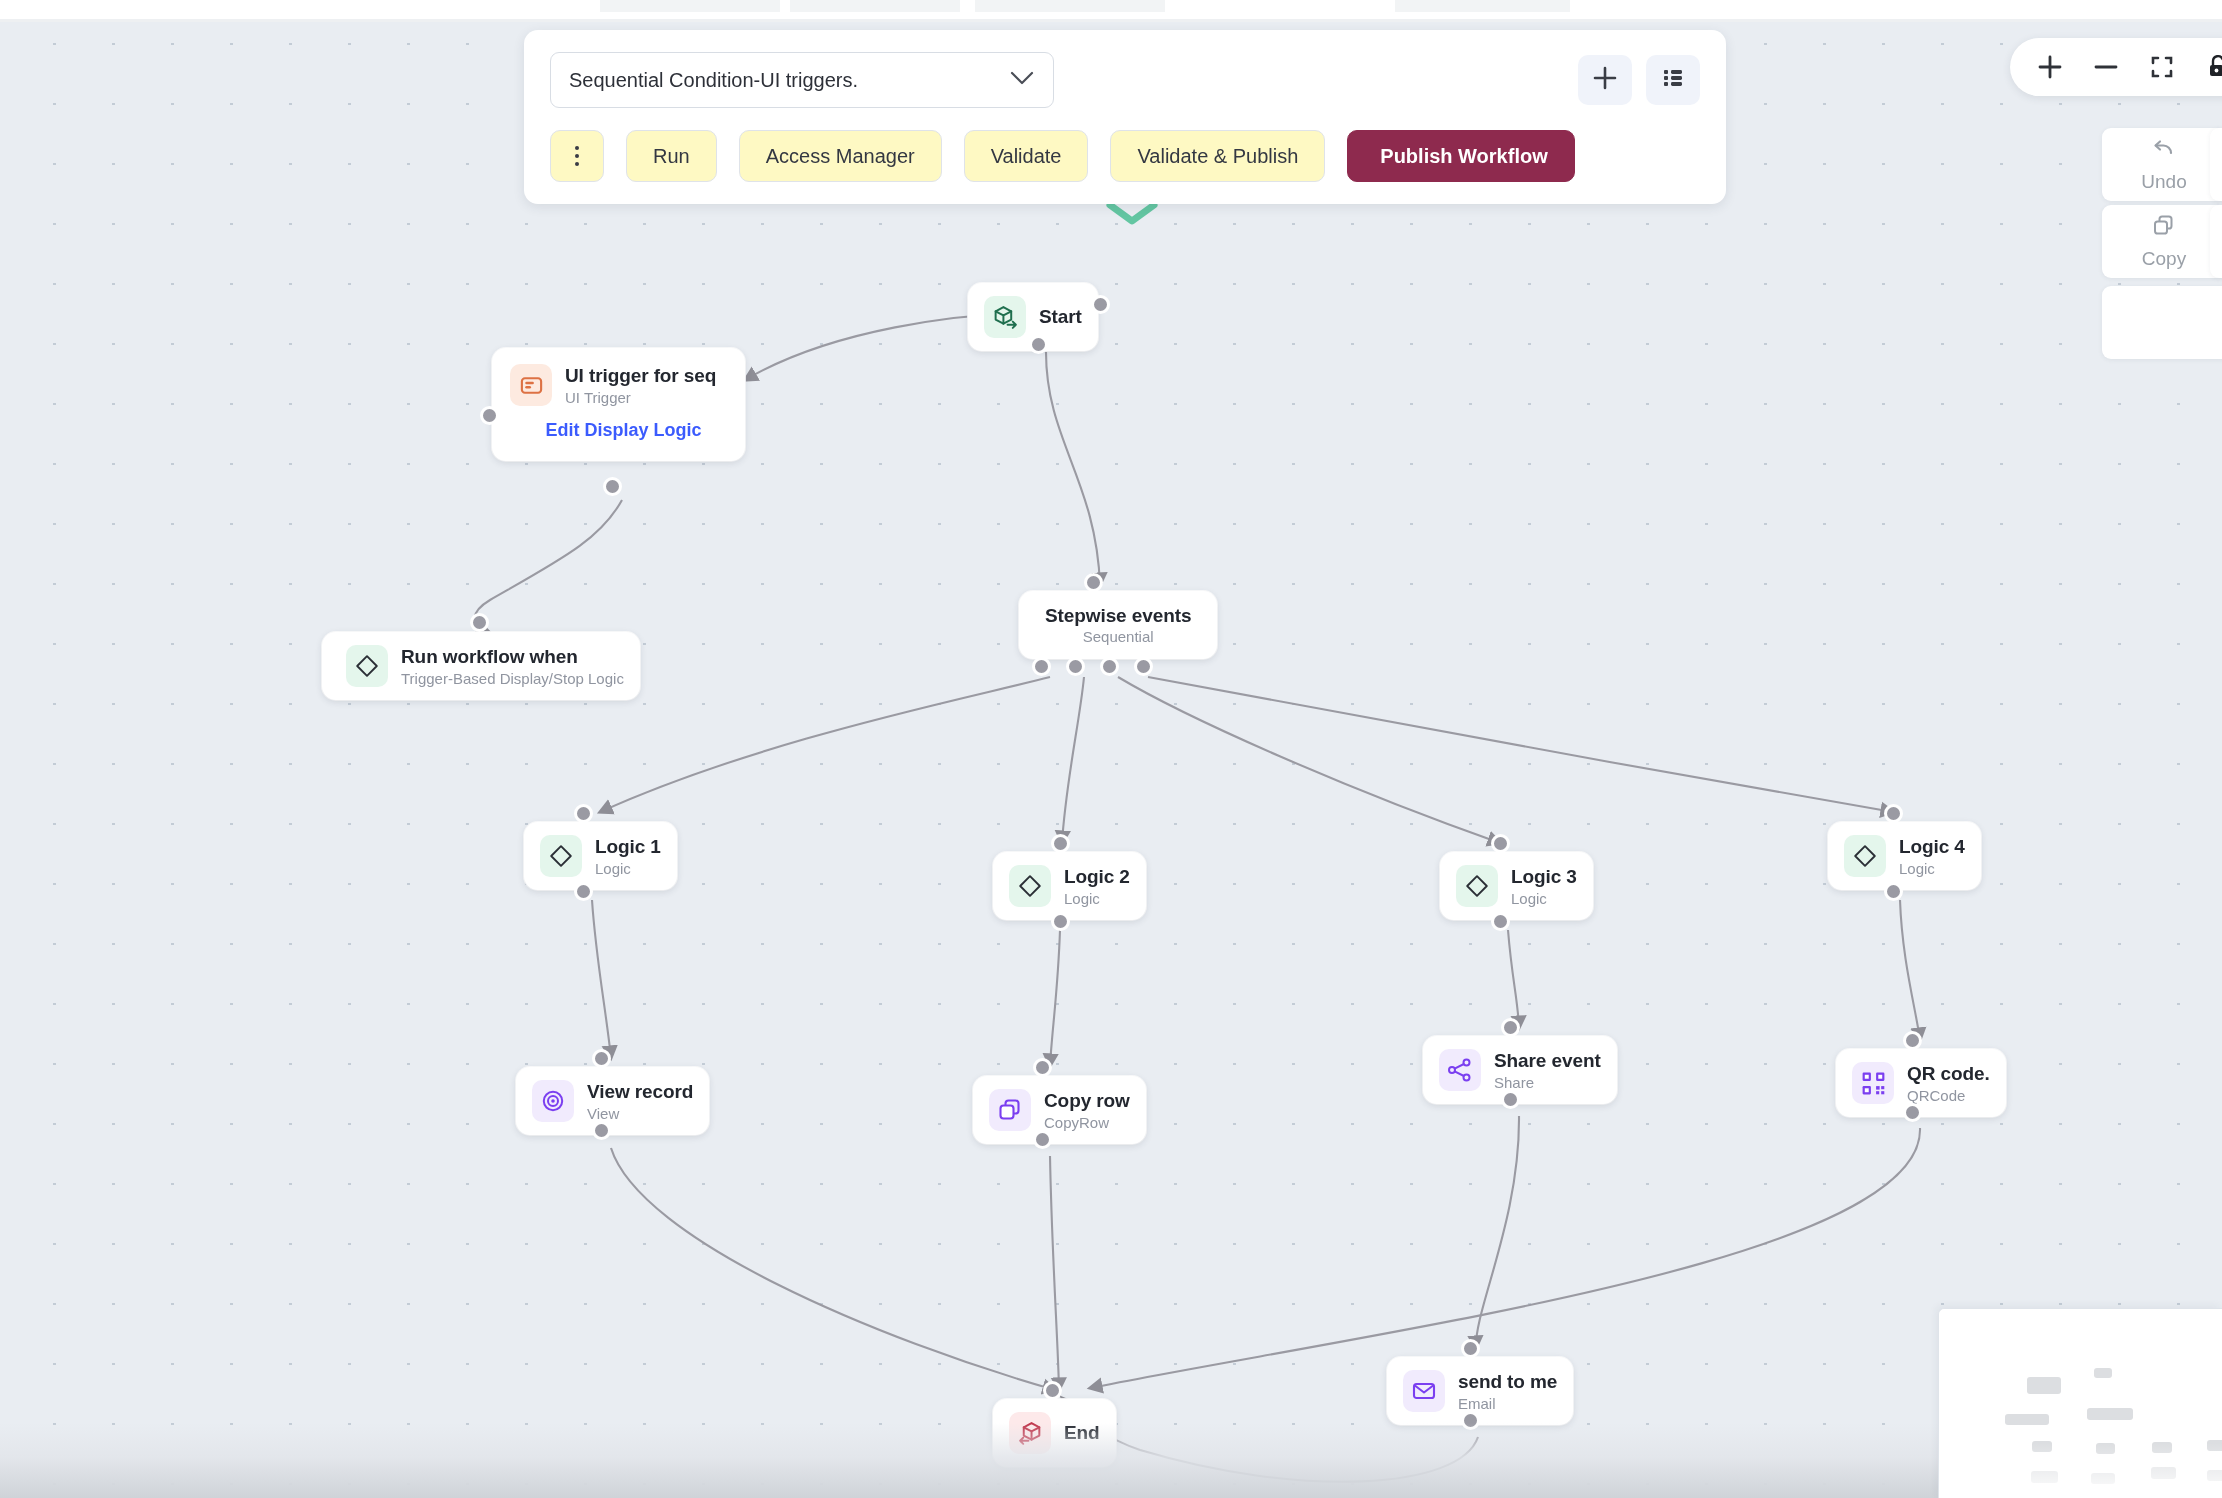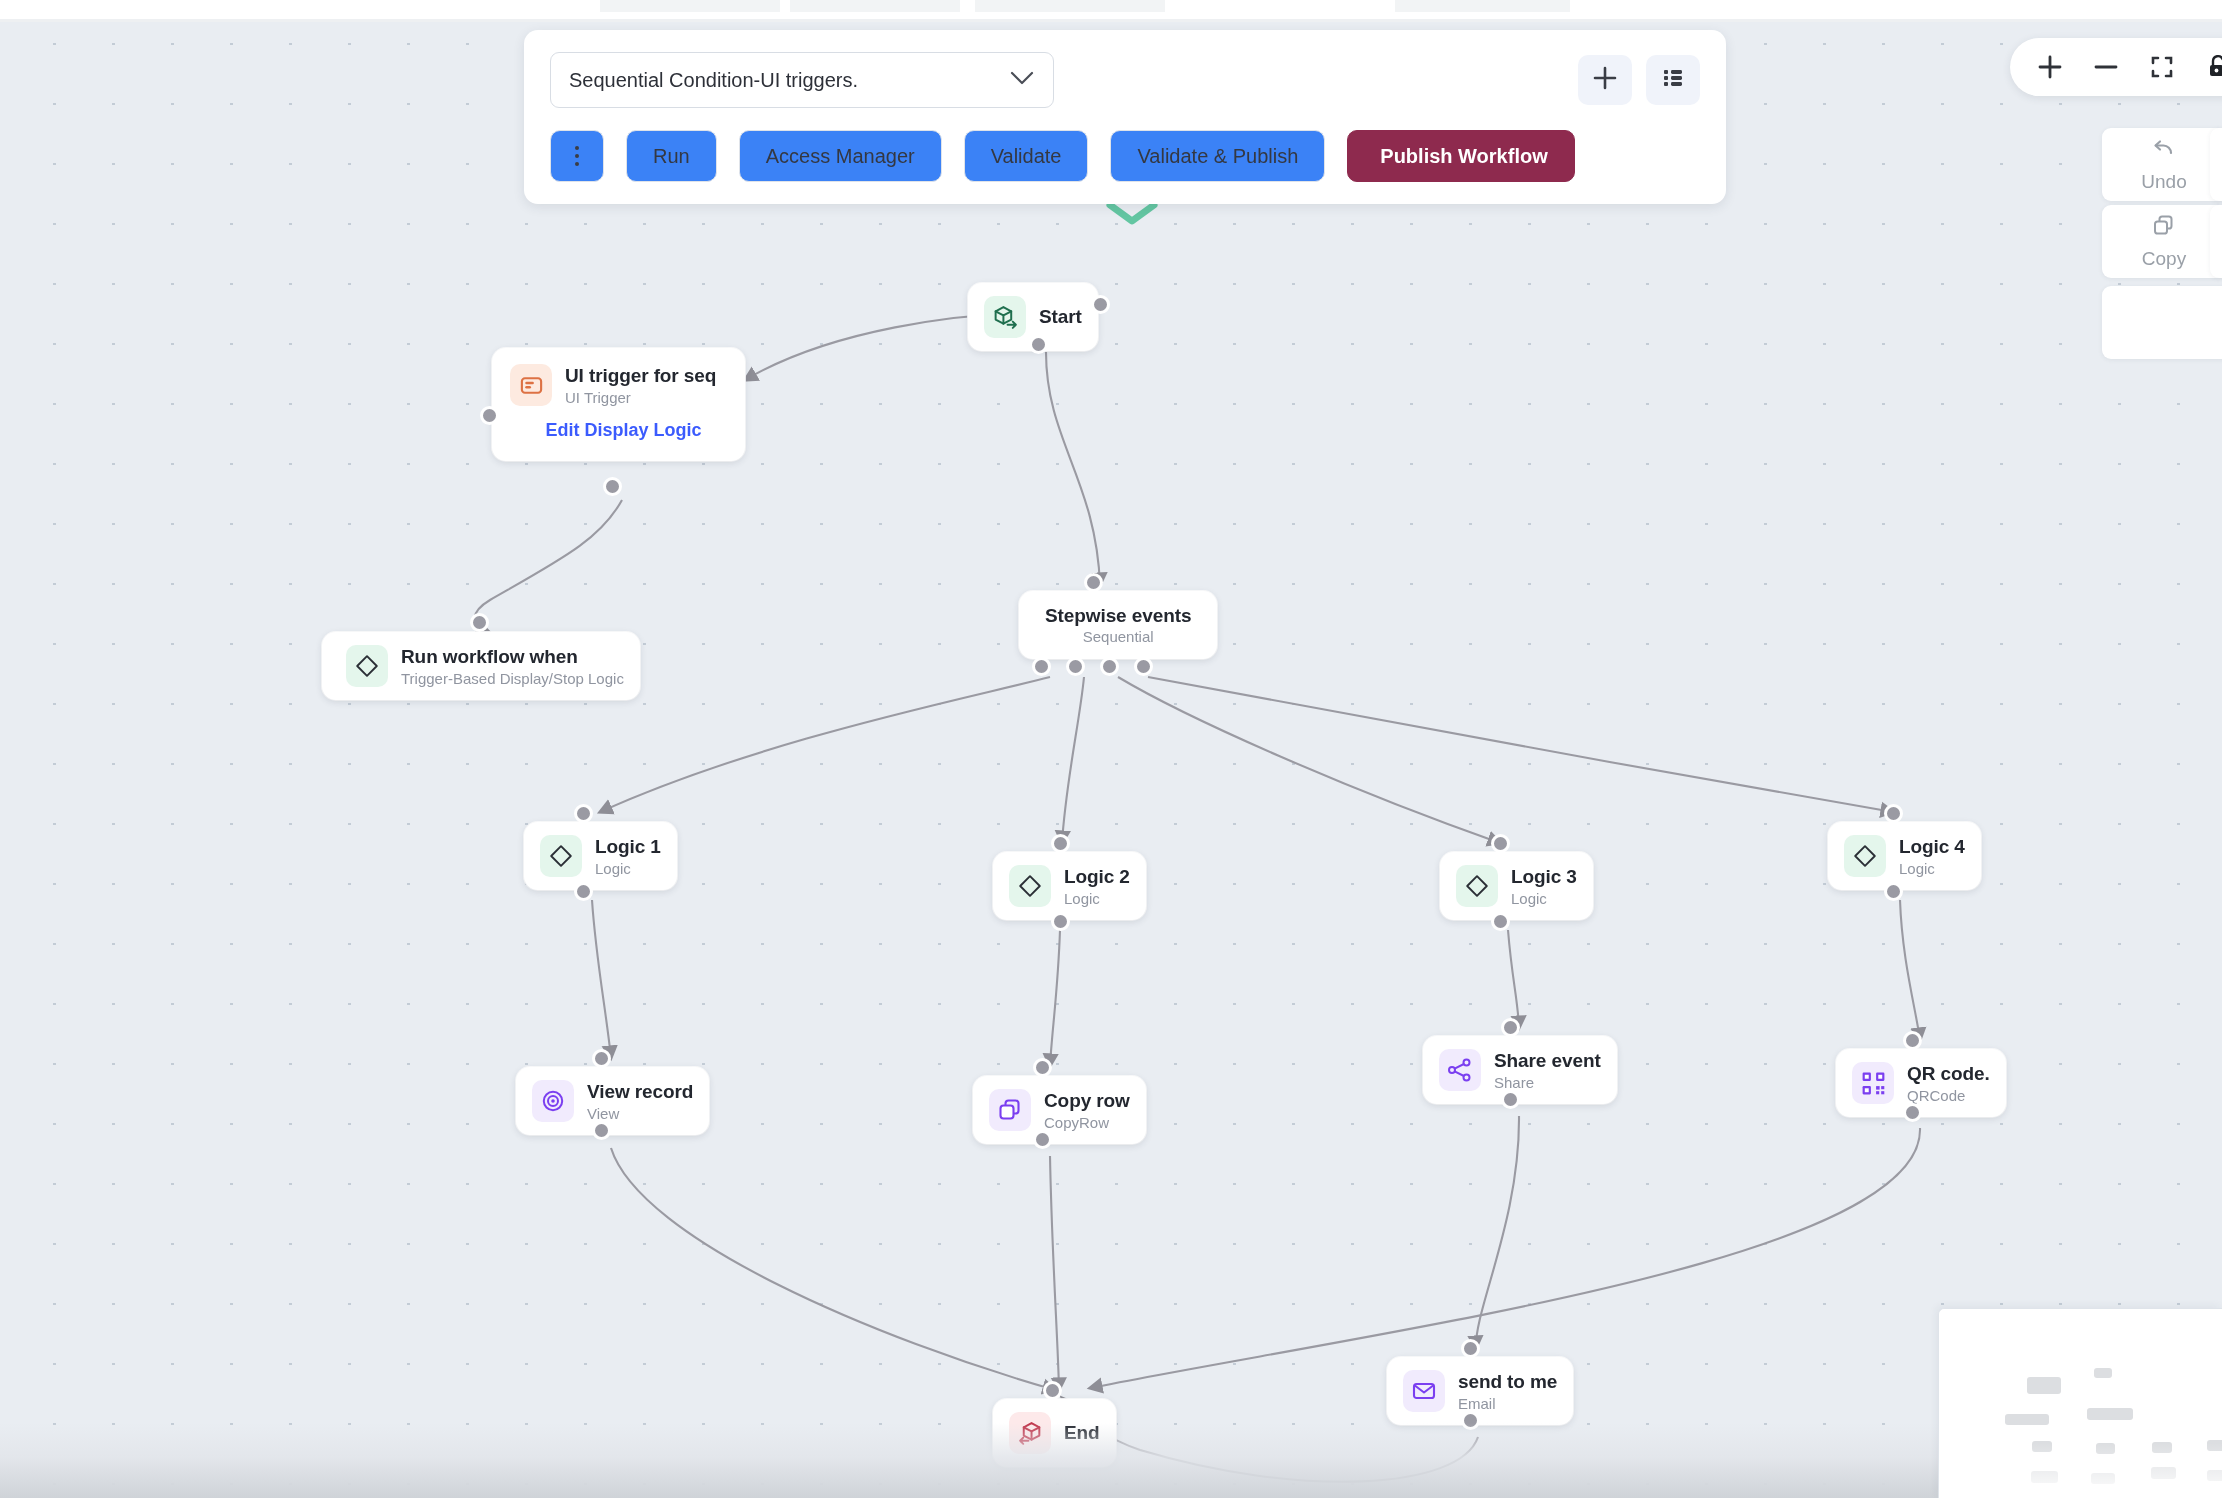--- a/index.html
+++ b/index.html
@@ -115,21 +115,21 @@
   .round-btn {
     width: 54px; height: 50px; border-radius: 10px;
     background: #f0f3fa;
     display: flex; align-items: center; justify-content: center;
     margin-left: 14px;
   }
   #tb-row2 { display: flex; align-items: center; gap: 22px; margin-top: 22px; }
   .tb-btn {
     height: 52px; padding: 0 26px;
     border: 1px solid #dfe3e9; border-radius: 10px;
-    background: #3b82f6;
+    background: #fef9c3;
     display: flex; align-items: center; justify-content: center;
     font-size: 20px; color: #343842; white-space: nowrap;
   }
   .tb-btn.kebab { width: 54px; padding: 0; }
   .tb-btn.primary {
     background: #8e2a4e; border-color: #8e2a4e; color: #ffffff; font-weight: 700; padding-left: 32px;
   }
   .kebab-dots { display: flex; flex-direction: column; gap: 4px; align-items: center; }
   .kebab-dots i { width: 4px; height: 4px; background: #3a3d45; border-radius: 50%; display: block; }
   #tb-collapse {

